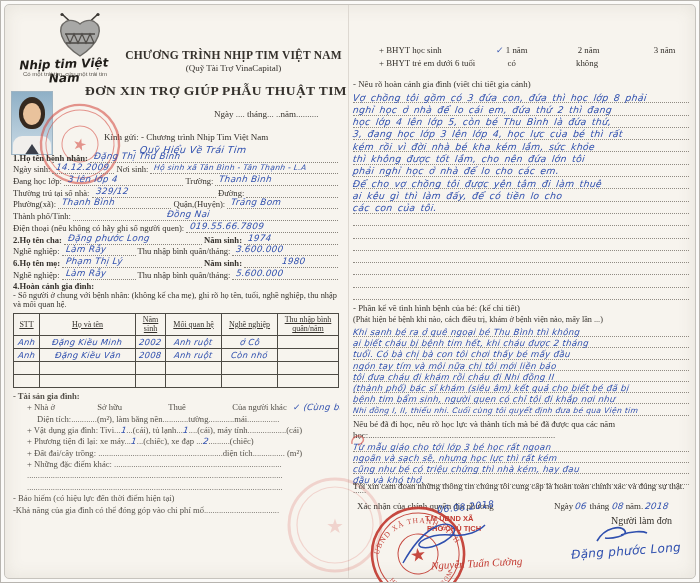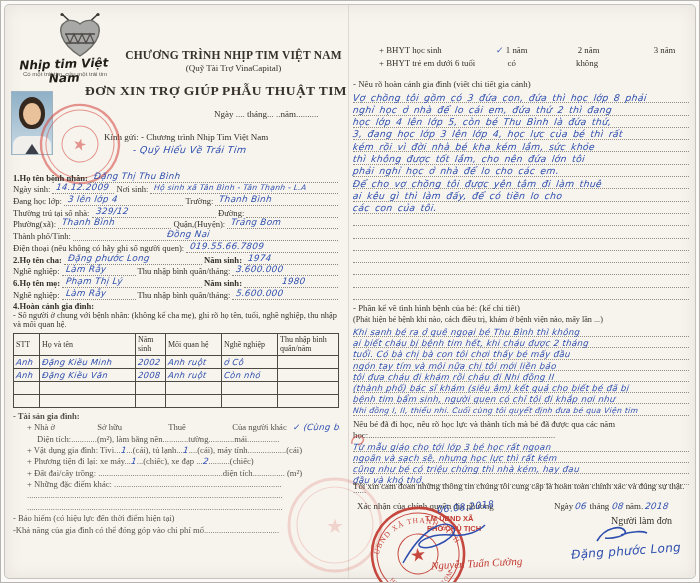--- a/index.html
+++ b/index.html
@@ -34,21 +34,21 @@
   .row{display:flex;align-items:flex-end;height:11.7px;white-space:nowrap;}
   .lbl{flex:0 0 auto;}
   .fill{flex:1 1 auto;border-bottom:1px dotted #8a857d;margin:0 2px;padding-left:4px;height:10px;overflow:visible;}
   .fill .hw{font-size:8.8px;position:relative;top:-1px;white-space:nowrap;}
   .dotline{overflow:hidden;white-space:nowrap;height:11.4px;color:#55514a;}
   .ind1{padding-left:14px;}
   .ind2{padding-left:24px;}
   
   table.fam{border-collapse:collapse;width:325px;margin-top:3px;table-layout:fixed;}
   table.fam th,table.fam td{border:1px solid #4d4a44;font-weight:normal;font-size:8px;
-       padding:0 2px;text-align:left;vertical-align:middle;overflow:hidden;white-space:nowrap;}
+       padding:0 2px;text-align:center;vertical-align:middle;overflow:hidden;white-space:nowrap;text-decoration:underline;}
   table.fam th{height:21px;}
   table.fam td{height:12px;}
   td .hw{font-size:8.4px;}
   
   .rp{left:352px;width:336px;font-size:8.8px;}
   .rline{height:11.3px;border-bottom:1px dotted #908b83;overflow:visible;white-space:nowrap;}
   .rline .hw{font-size:9.3px;word-spacing:2px;position:relative;top:0.5px;}
   .rline2{height:10.2px;border-bottom:1px dotted #908b83;overflow:visible;white-space:nowrap;}
   .rline2 .hw{font-size:8.6px;position:relative;top:1px;}
   .sp{display:inline-block;}
@@ -91,21 +91,21 @@
   <div class="abs printed" style="left:103px;top:131px;font-size:9px;">Kính gửi:  - Chương trình Nhịp Tim Việt Nam</div>
   <div class="abs hw" style="left:132px;top:143px;font-size:9.5px;">- Quỹ Hiểu Về Trái Tim</div>
 
   <svg class="abs" style="left:36px;top:100px;opacity:.55;transform:rotate(14deg);" width="86" height="86" viewBox="0 0 86 86">
     <circle cx="43" cy="43" r="39" fill="none" stroke="#d4453c" stroke-width="2.4"></circle>
     <circle cx="43" cy="43" r="34" fill="none" stroke="#d4453c" stroke-width="1"></circle>
     <circle cx="43" cy="43" r="18" fill="none" stroke="#d4453c" stroke-width="1"></circle>
     <text x="43" y="49" font-size="16" fill="#d4453c" text-anchor="middle">★</text>
   </svg>
 
-  <div class="abs lp printed" style="top:170px;">
+  <div class="abs lp printed" style="top:150px;">
     <div class="row">
       <span class="lbl b">1.Họ tên bệnh nhân:</span>
       <span class="fill"><span class="hw">Đặng Thị Thu Bình</span></span>
     </div>
     <div class="row">
       <span class="lbl">Ngày sinh:</span>
       <span class="fill" style="flex:0 0 58px;"><span class="hw">14.12.2009</span></span>
       <span class="lbl">Nơi sinh:</span>
       <span class="fill"><span class="hw" style="font-size:7.6px;">Hộ sinh xã Tân Bình - Tân Thạnh - L.A</span></span>
     </div>

